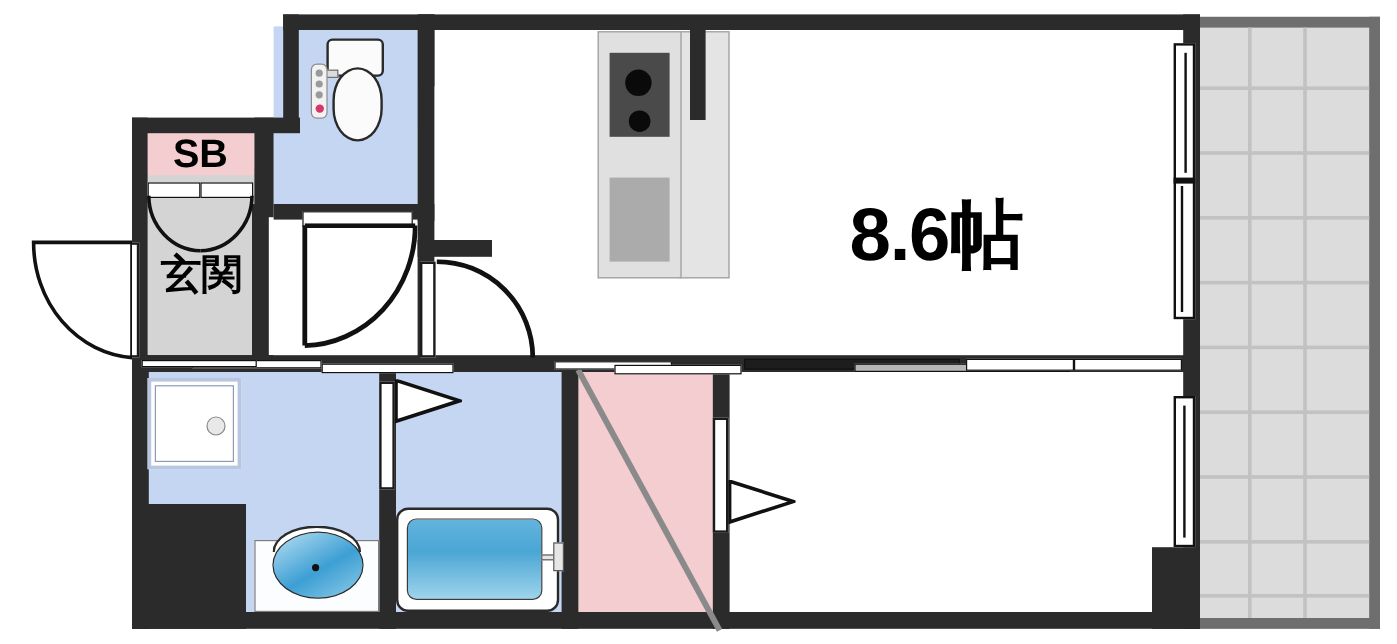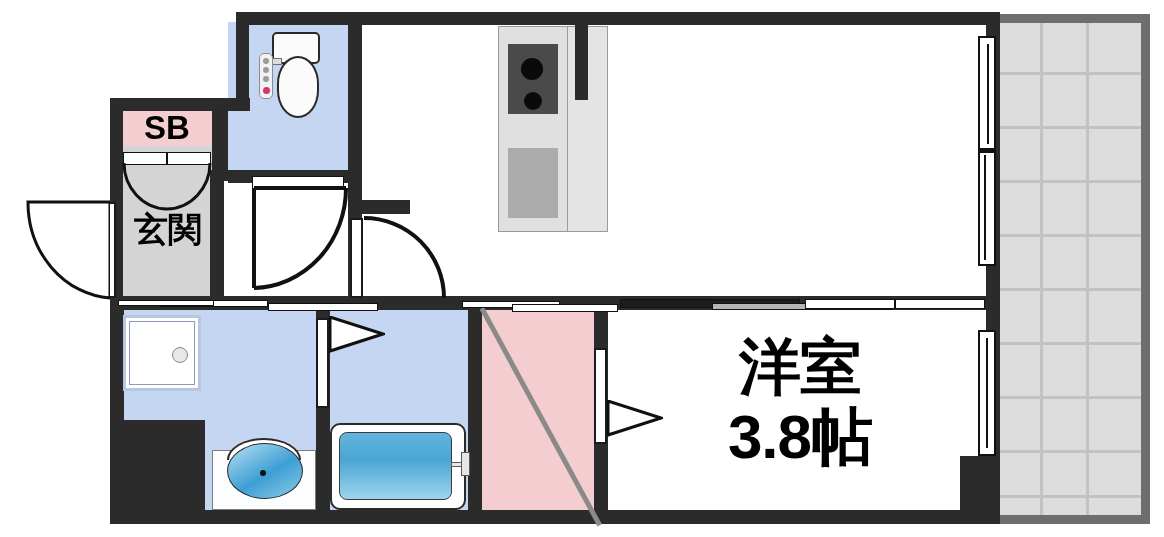--- a/index.html
+++ b/index.html
@@ -235,22 +235,21 @@
   <div class="abs sash" style="left:978px;top:36px;width:18px;height:230px;"></div>
   <div class="abs sash-line" style="left:978px;top:148px;width:18px;height:5px;"></div>
   <div class="abs sash-line" style="left:987px;top:44px;width:2px;height:100px;"></div>
   <div class="abs sash-line" style="left:984px;top:155px;width:2px;height:105px;"></div>
 
   <div class="abs sash" style="left:978px;top:330px;width:18px;height:126px;"></div>
   <div class="abs sash-line" style="left:986px;top:338px;width:2px;height:110px;"></div>
 
   <div class="abs slide-panel" style="left:118px;top:300px;width:96px;height:6px;"></div>
 
-
-  <div class="label lbl-yoshitsu" style="left:680px;top:335px;width:240px;">洋室</div>
-  <div class="label lbl-yoshitsu" style="left:680px;top:405px;width:240px;">3.8帖</div>
+  <div class="label lbl-ldk" style="left:660px;top:165px;width:240px;">8.6帖</div>
+
 
 
   <div class="label lbl-sb" style="left:122px;top:111px;width:90px;">SB</div>
 
   <div class="label lbl-genkan" style="left:118px;top:212px;width:100px;">玄関</div>
 
 </div>
 
 </body></html>

